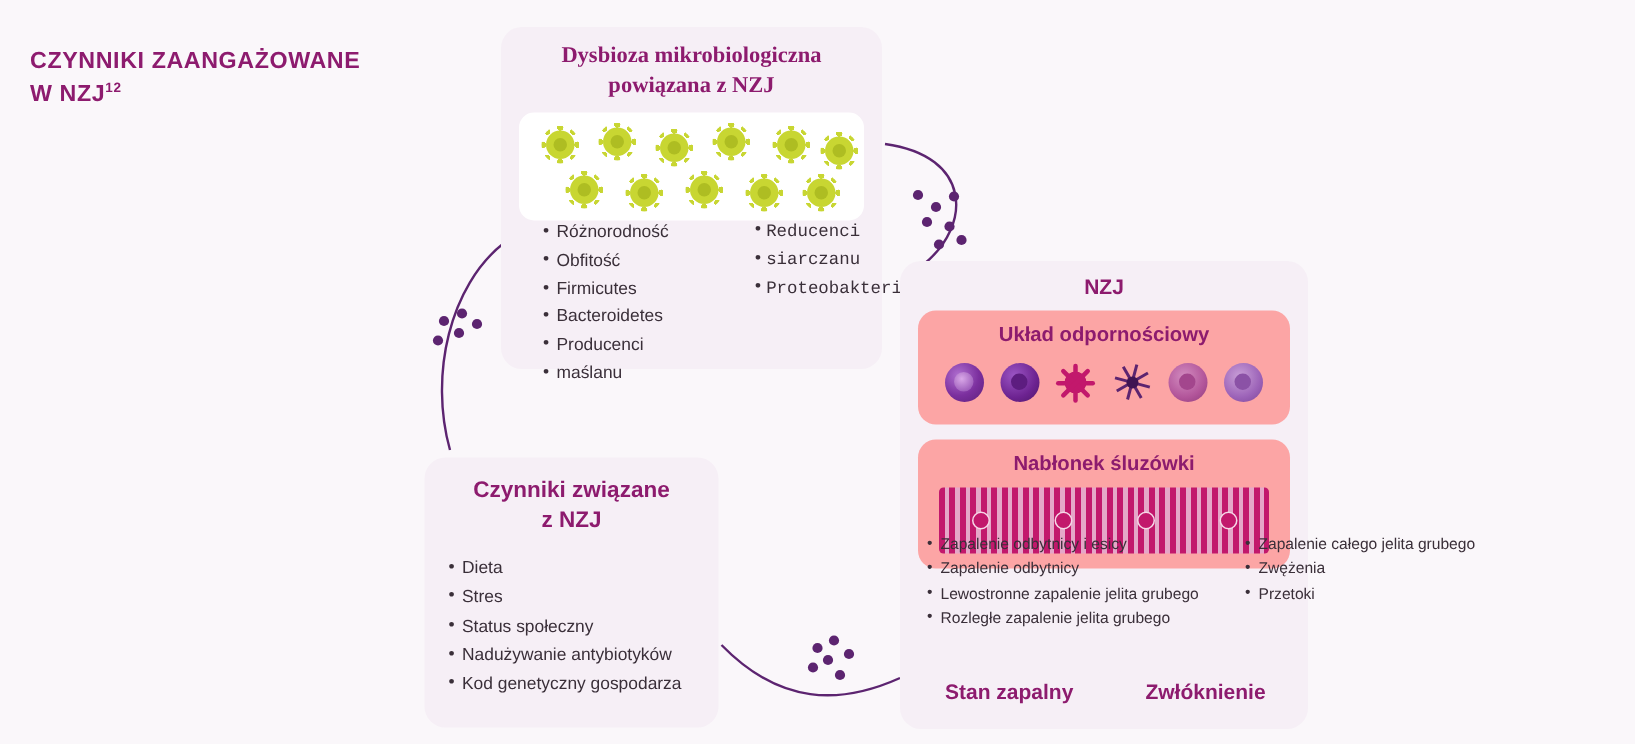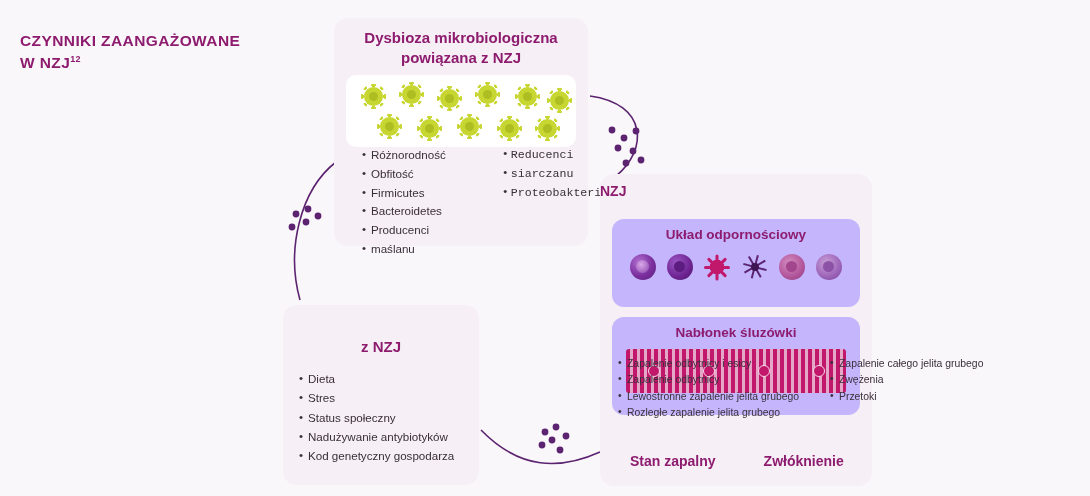--- a/index.html
+++ b/index.html
@@ -25,21 +25,21 @@
   .card{
     position:absolute;background:#f6eff6;border-radius:14px;
   }
 
   
   #dysbiosis{
     left:334px;top:18px;width:254px;height:228px;
   }
   #dysbiosis .hdr{
     color:#8d1b6e;font-weight:bold;font-size:15px;text-align:center;
-    padding:10px 14px 6px;line-height:1.3;
+    padding:10px 14px 6px;line-height:1.3;font-family:Liberation Serif, serif;
   }
   .microbe-box{
     margin:2px 12px 0;background:#ffffff;border-radius:10px;height:72px;
     position:relative;
   }
   .microbe{
     position:absolute;width:19px;height:19px;border-radius:50%;
     background:#c8d632;
   }
   .microbe::before,.microbe::after{
@@ -81,25 +81,25 @@
     list-style:none;position:relative;padding-left:9px;
     font-size:11.6px;color:#3a2f39;line-height:1.68;
   }
   #factors li::before{content:"•";position:absolute;left:0;top:-1px;}
 
   
   #nzj{
     left:600px;top:174px;width:272px;height:312px;
   }
   #nzj .hdr{
-    color:#8d1b6e;font-weight:bold;font-size:14px;
-    padding:9px 0 20px;
+    color:#8d1b6e;font-weight:bold;font-size:14px;text-align:center;
+    padding:9px 0 8px;
   }
   .sub-card{
-    background:#c4b5fd;border-radius:12px;margin:0 12px 10px;padding:8px 0 22px;
+    background:#fca5a5;border-radius:12px;margin:0 12px 10px;padding:8px 0 10px;
   }
   .sub-card .sub-hdr{
     color:#8d1b6e;font-weight:bold;font-size:13.5px;text-align:center;
     padding-bottom:7px;
   }
   .cells{display:flex;justify-content:space-around;align-items:center;padding:0 12px;height:36px;}
   .cell{width:26px;height:26px;position:relative;}
   .cell.c1{border-radius:50%;background:radial-gradient(circle at 35% 32%, #b06fd0 0%, #7b2f9e 55%, #5c1f7a 100%);}
   .cell.c1::after{content:"";position:absolute;left:6px;top:6px;width:13px;height:13px;border-radius:50%;
     background:radial-gradient(circle at 40% 35%, #d9a8e8, #8a44ac);}
@@ -250,21 +250,21 @@
           <li>Reducenci</li>
           <li style="padding-left:9px"><span>siarczanu</span></li>
           <li>Proteobakterie</li>
         </ul>
       </div>
     </div>
   </div>
 
   <div class="card" id="factors">
     <div class="hdr">
-      <br>
+      <span>Czynniki związane</span><br>
       <span>z NZJ</span>
     </div>
     <ul>
       <li>Dieta</li>
       <li>Stres</li>
       <li>Status społeczny</li>
       <li>Nadużywanie antybiotyków</li>
       <li>Kod genetyczny gospodarza</li>
     </ul>
   </div>

